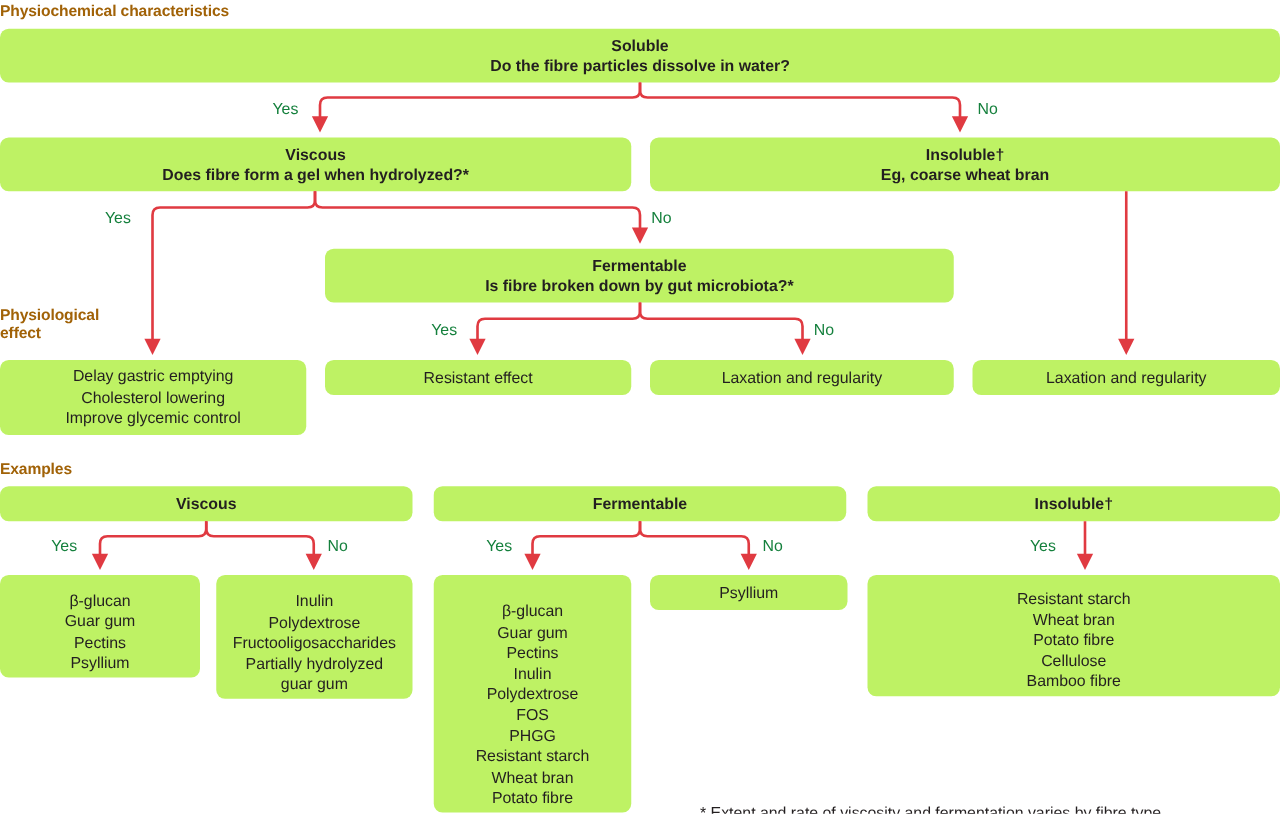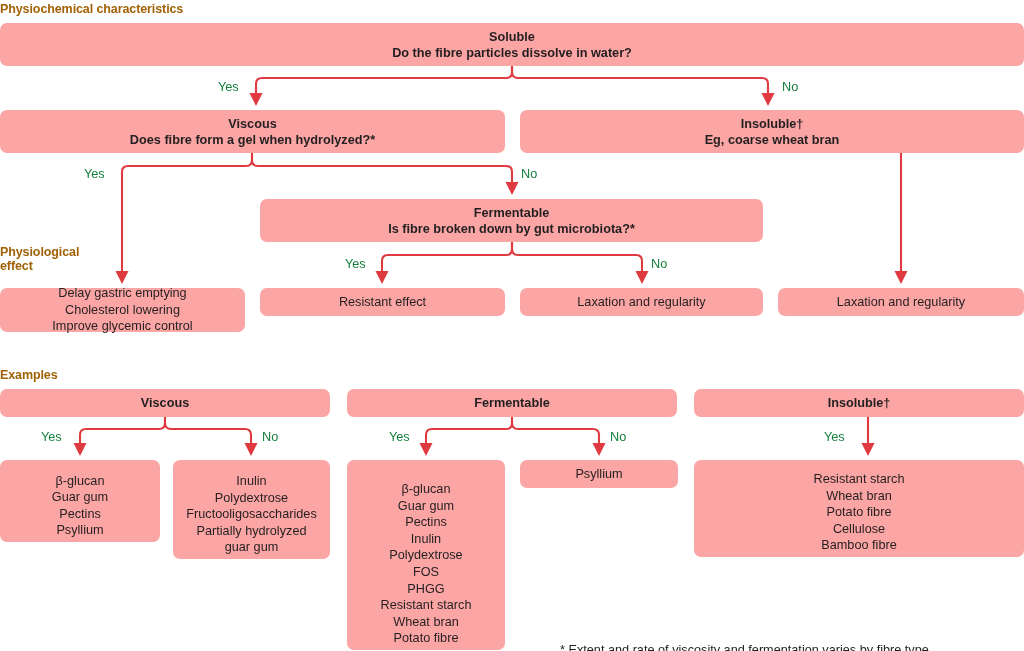--- a/index.html
+++ b/index.html
@@ -19,21 +19,21 @@
     font-weight:bold;
     color:#a16207;
     letter-spacing:-0.1px;
     line-height:14px;
     white-space:pre-line;
   }
 
   
   .box{
     position:absolute;
-    background:#fca5a5;
+    background:#bef264;
     border-radius:7px;
     box-sizing:border-box;
     display:flex;
     flex-direction:column;
     align-items:center;
     justify-content:center;
     text-align:center;
     color:#231f20;
     font-size:12.7px;
     line-height:16.5px;
@@ -112,21 +112,21 @@
   <div class="box" style="left:520px;top:110px;width:504px;height:43px;">
     <span class="ttl">Insoluble†</span>
     <span class="sub">Eg, coarse wheat bran</span>
   </div>
 
   <div class="box" style="left:260px;top:199px;width:503px;height:43px;">
     <span class="ttl">Fermentable</span>
     <span class="sub">Is fibre broken down by gut microbiota?*</span>
   </div>
 
-  <div class="box" style="left:0px;top:288px;width:245px;height:44px;">
+  <div class="box" style="left:0px;top:288px;width:245px;height:60px;">
     <span class="lines">Delay gastric emptying
 Cholesterol lowering
 Improve glycemic control</span>
   </div>
 
   <div class="box" style="left:260px;top:288px;width:245px;height:28px;">
     <span class="lines">Resistant effect</span>
   </div>
 
   <div class="box" style="left:520px;top:288px;width:243px;height:28px;">

